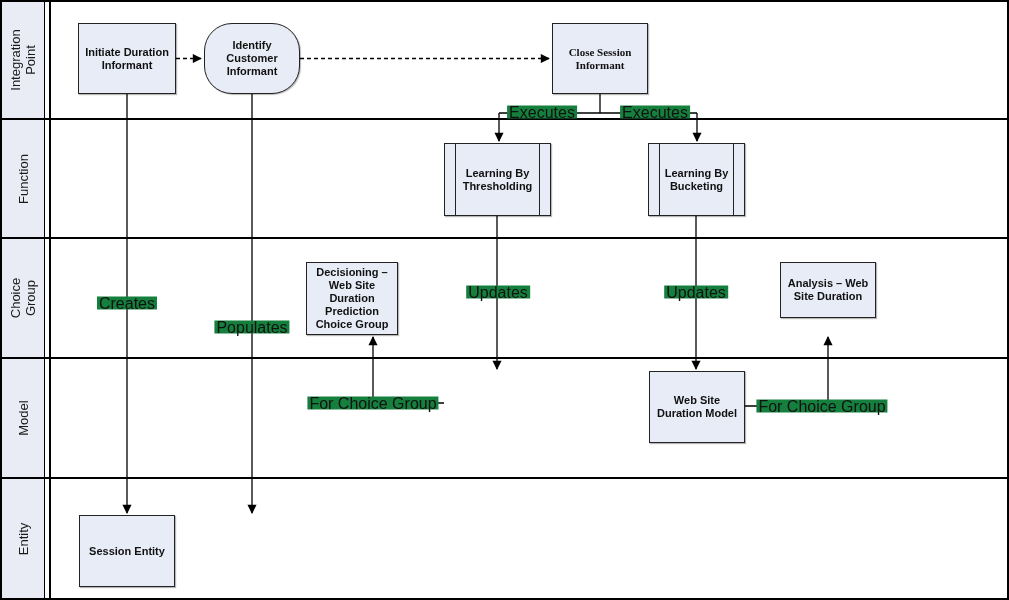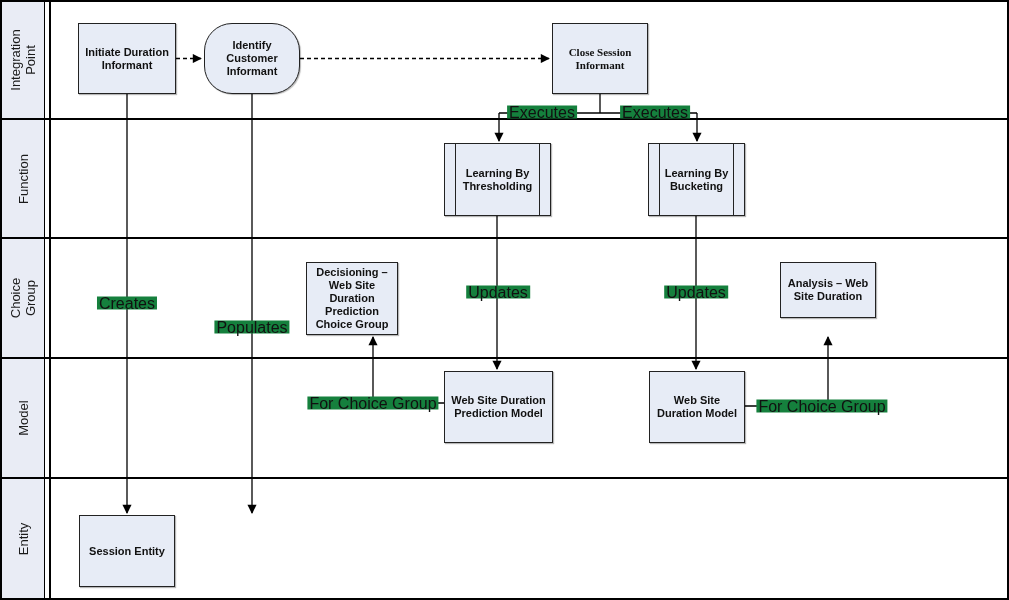--- a/index.html
+++ b/index.html
@@ -226,24 +226,20 @@
 Web Site
 Duration
 Prediction
 Choice Group</span>
   </div>
   <div class="node" id="n-analysis">
     <span class="node-label">Analysis – Web
 Site Duration</span>
   </div>
 
-  <div class="node" id="n-wsdpm">
-    <span class="node-label">Web Site Duration
-Prediction Model</span>
-  </div>
   <div class="node" id="n-wsdm">
     <span class="node-label">Web Site
 Duration Model</span>
   </div>
 
   <div class="node" id="n-session">
     <span class="node-label">Session Entity</span>
   </div>
 
 </div>

